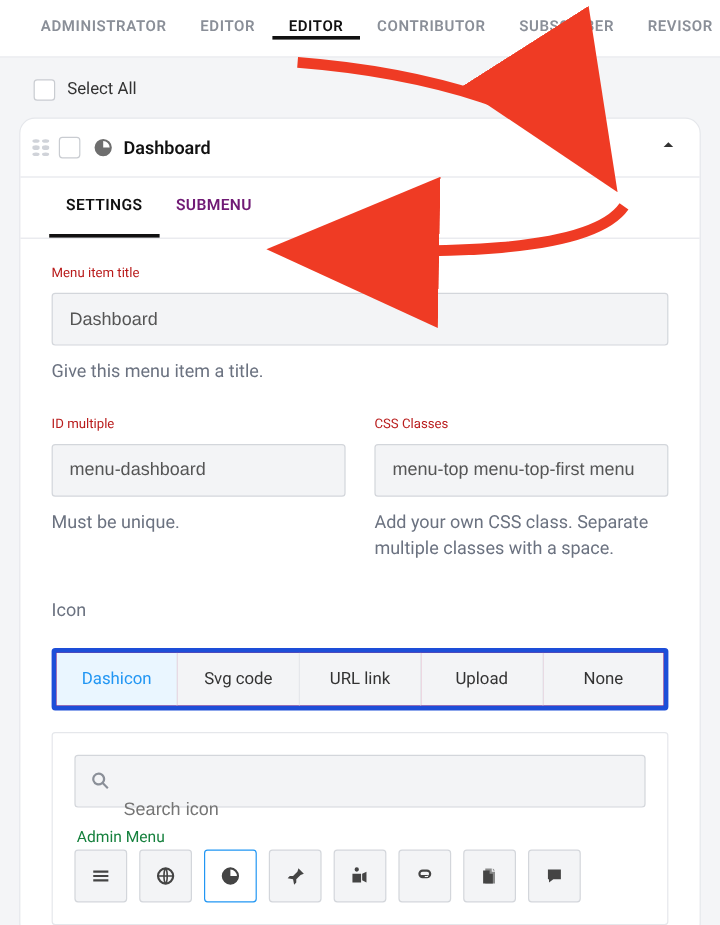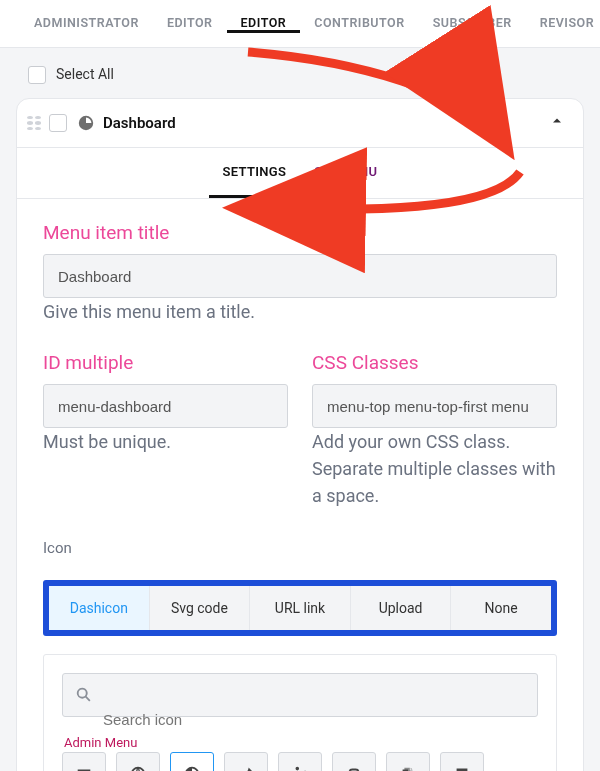--- a/index.html
+++ b/index.html
@@ -71,68 +71,68 @@
   }
   .drag span { background:#d0d3d9; border-radius:50%; }
   .dashicon { color:#6e6e6e; margin-right:8px; display:inline-flex; }
   .cardtitle { font-weight:600; font-size:15px; color:#111; }
   .spacer { flex:1; }
   .chevron { color:#333; cursor:pointer; }
   .inner-tabs {
     display:flex;
     padding: 0 24px;
     border-bottom:1px solid #e5e7eb;
-    justify-content:center;
   }
   .inner-tab {
     font-size:13px;
     font-weight:600;
     letter-spacing:0.3px;
     color:#701a75;
     padding: 16px 14px;
     border-bottom:3px solid transparent;
     cursor:pointer;
   }
   .inner-tab.active {
     color:#111;
     border-bottom-color:#111;
   }
   .body {
     padding: 22px 26px 10px;
   }
   .field-label {
-    font-size:19px;
-    color:#ec4899;
+    font-size:11px;
+    color:#b91c1c;
     margin-bottom:10px;
   }
   .textin {
     width:100%;
     height:44px;
     border:1px solid #d3d6db;
     background:#f3f4f6;
     border-radius:3px;
     padding:0 14px;
     font-size:15px;
     color:#555;
     outline:none;
   }
   .hint {
-    font-size:18px;
+    font-size:15px;
     color:#6b7280;
+    margin-top:10px;
     line-height:1.5;
   }
   .two {
     display:flex; gap:24px; margin-top:26px;
   }
   .col { flex:1; min-width:0; }
   .iconrow-label { font-size:15px; color:#6b7280; margin:30px 0 23px; }
   .icontabs {
     display:flex;
     background:#be185d;
-    border:6px solid #1d4ed8;
+    border:4px solid #1d4ed8;
     border-radius:3px;
     overflow:hidden;
   }
   .icontab {
     flex:1;
     text-align:center;
     font-size:14px;
     padding:14px 4px;
     color:#333;
     cursor:pointer;
@@ -157,21 +157,21 @@
     border:1px solid #d3d6db;
     border-radius:3px;
     padding:0 12px;
     height:44px;
   }
   .searchwrap svg { color:#8a8f98; margin-right:10px; }
   .searchwrap input {
     border:none; background:transparent; outline:none;
     font-size:15px; color:#555; flex:1;margin-top:48px;
   }
-  .catlabel { font-size:13px; color:#be185d; margin:18px 0 2px 2px; }
+  .catlabel { font-size:13px; color:#15803d; margin:18px 0 2px 2px; }
   .iconsrow { display:flex; gap:10px; }
   .iconbtn {
     width:44px; height:44px;
     border:1px solid #d3d6db;
     background:#f3f4f6;
     border-radius:3px;
     display:flex;align-items:center;justify-content:center;
     cursor:pointer;
     color:#444;
   }

